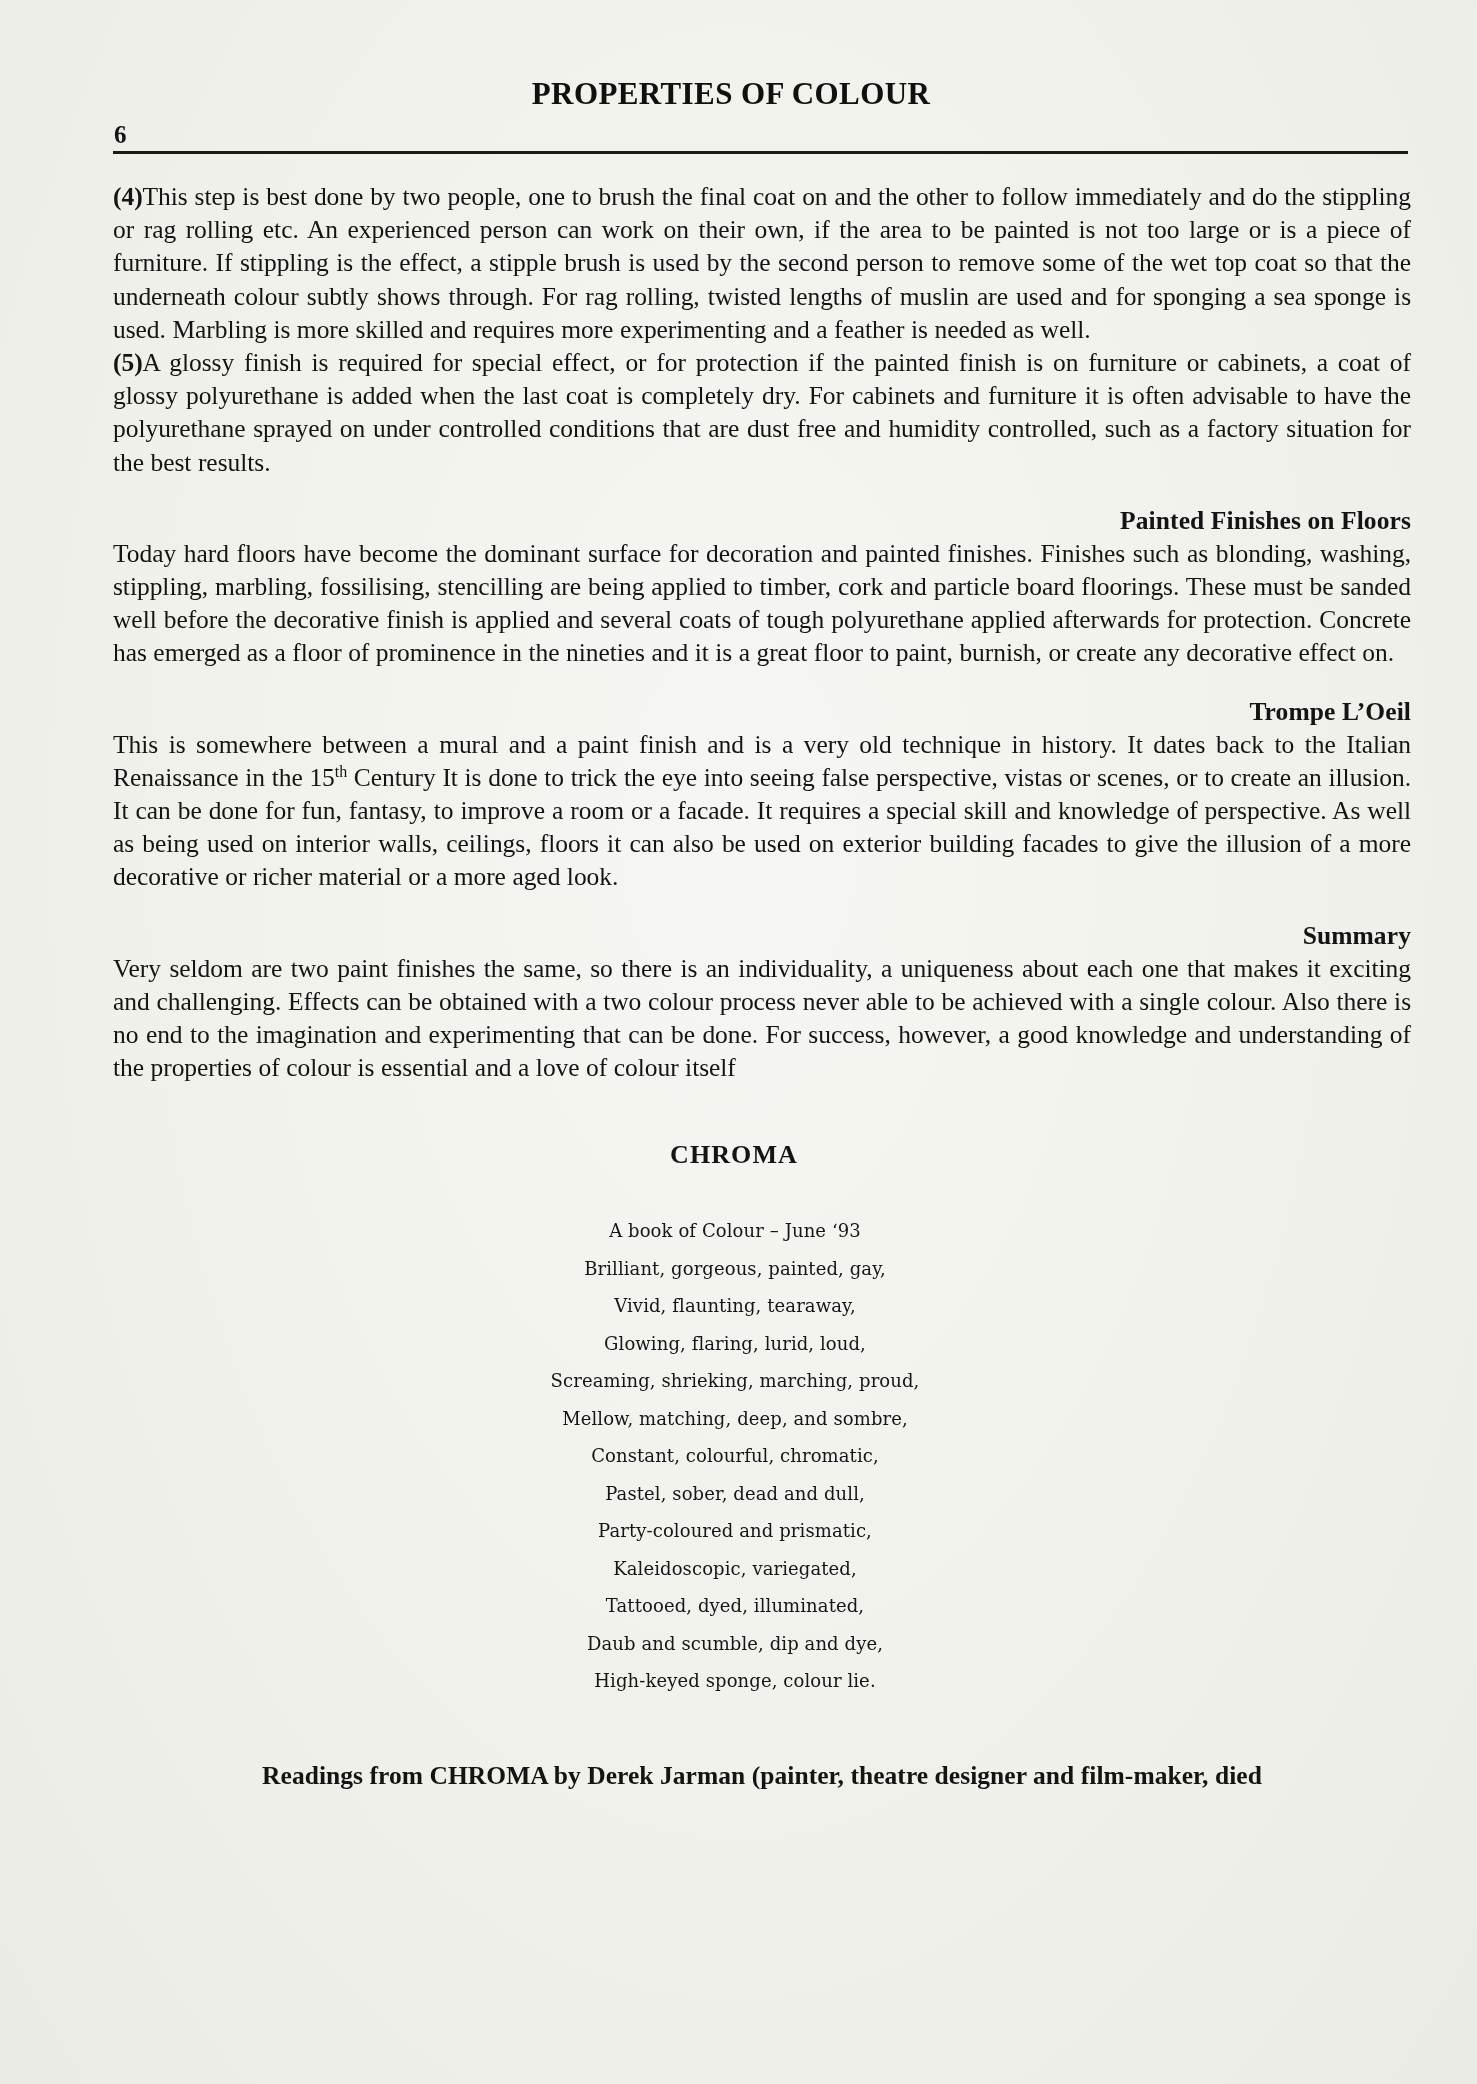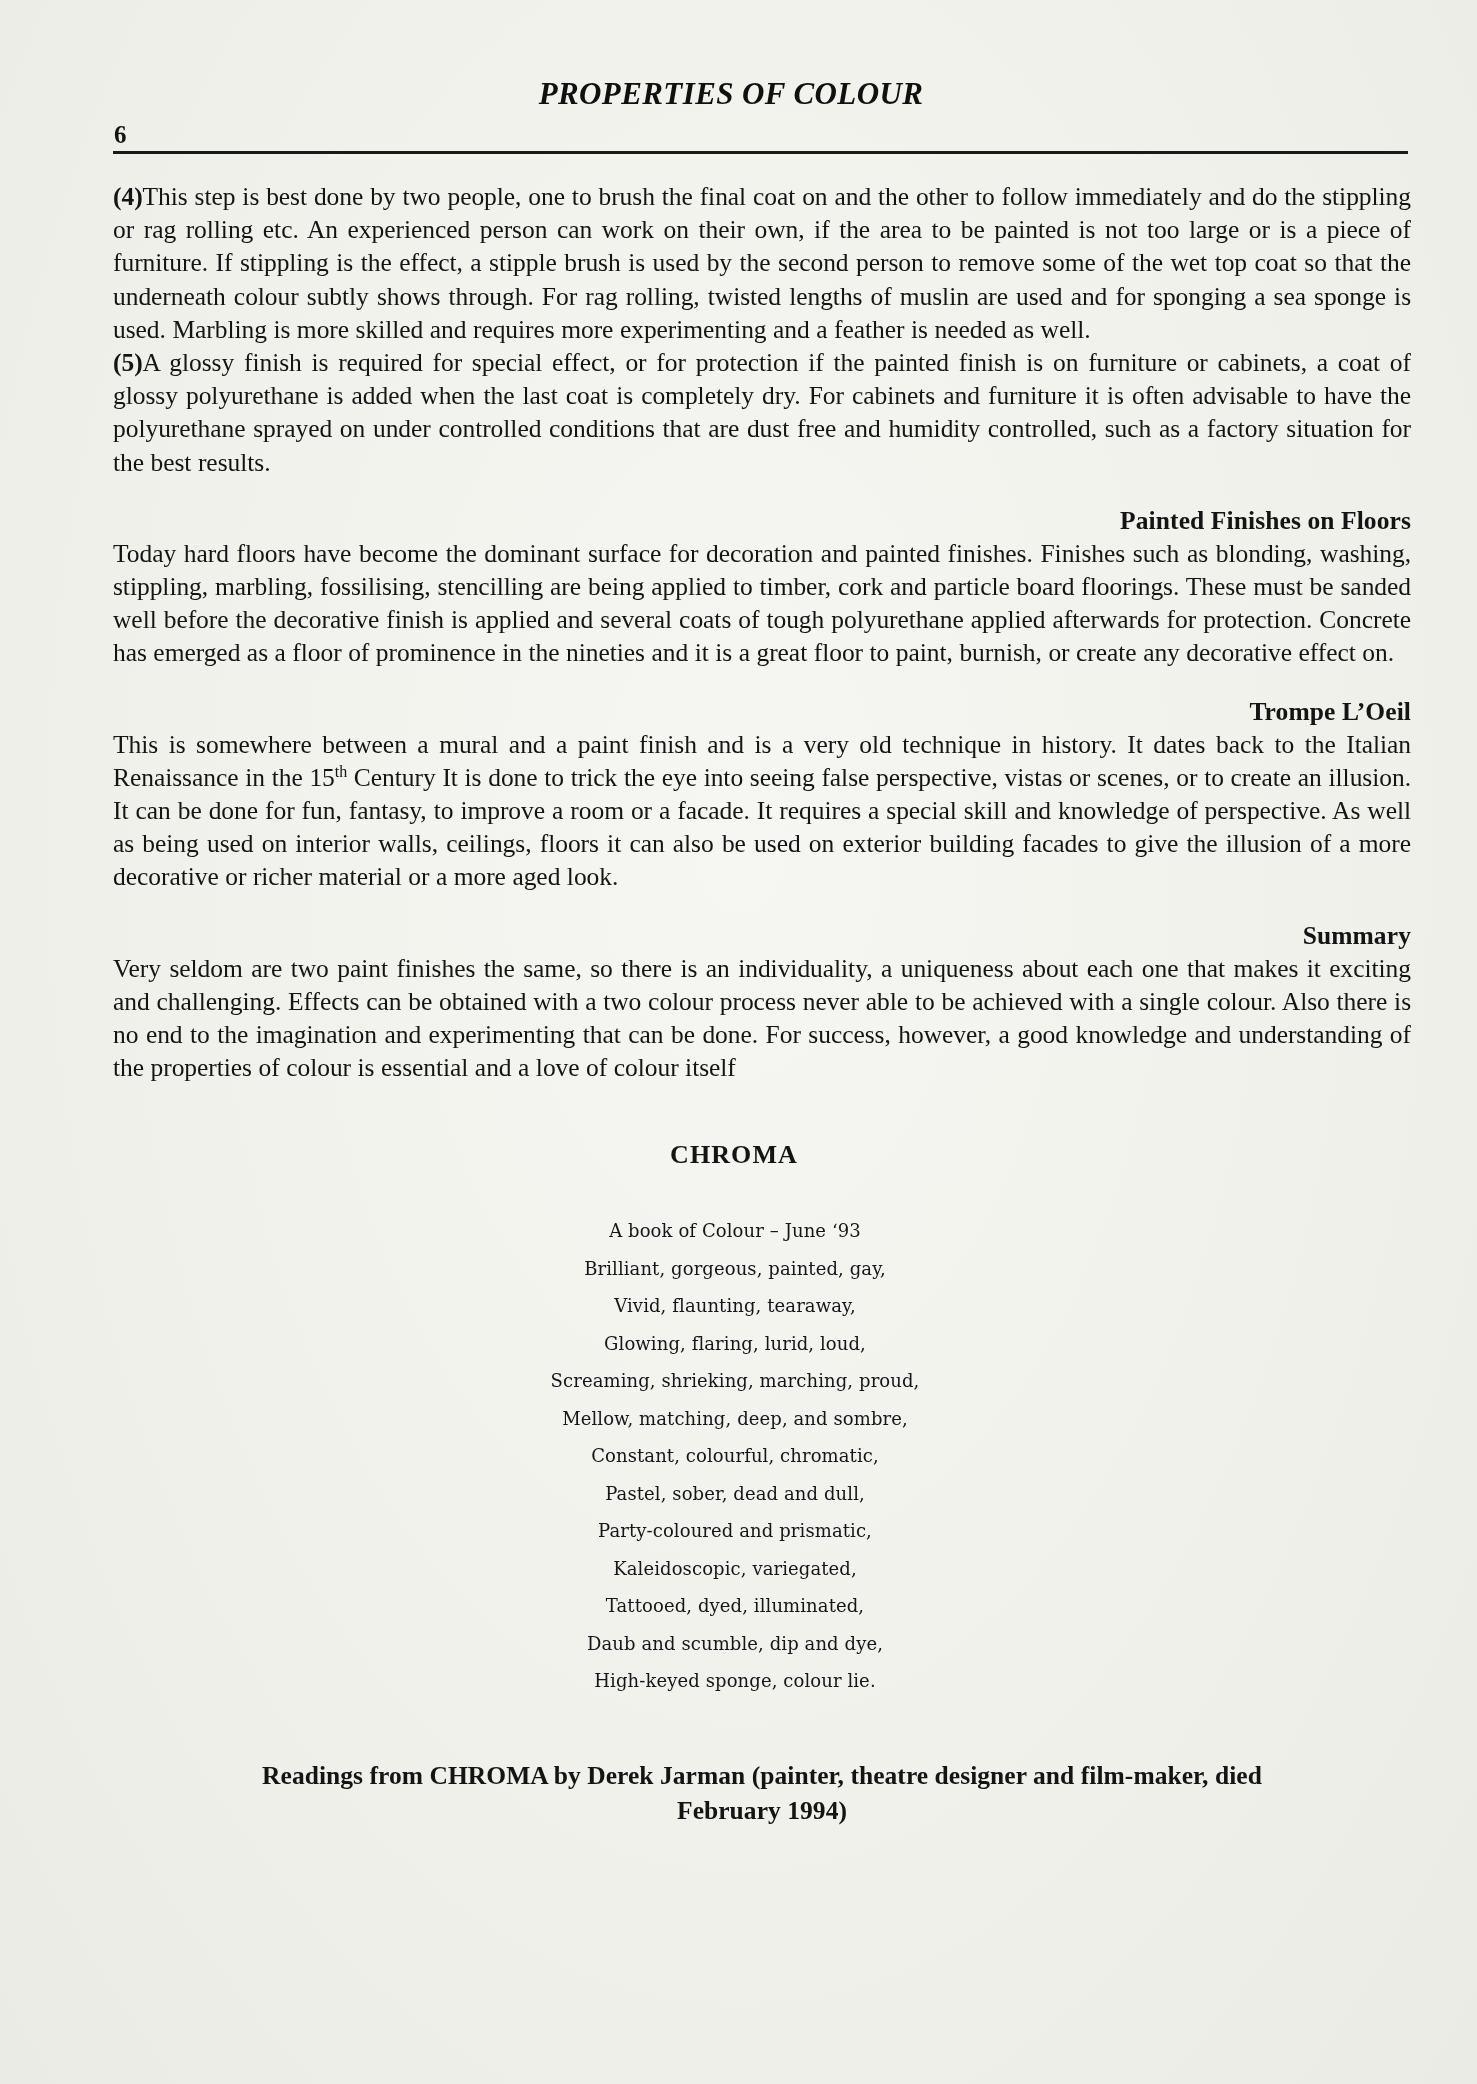--- a/index.html
+++ b/index.html
@@ -36,21 +36,20 @@
 
   
   .header-title {
     text-align: center;
     font-weight: bold;
     font-size: 31px;
     letter-spacing: 0.4px;
     padding-top: 76px;
     padding-right: 86px;
     color: #101010;
-    font-style: italic;
   }
   .header-row {
     position: relative;
     margin-top: 10px;
     padding-right: 10px;
   }
   .page-number {
     font-weight: bold;
     font-size: 25px;
     line-height: 1;
@@ -179,17 +178,16 @@
         <div>Pastel, sober, dead and dull,</div>
         <div>Party-coloured and prismatic,</div>
         <div>Kaleidoscopic, variegated,</div>
         <div>Tattooed, dyed, illuminated,</div>
         <div>Daub and scumble, dip and dye,</div>
         <div>High-keyed sponge, colour lie.</div>
       </div>
 
     <div class="credit">
       <div>Readings from CHROMA by Derek Jarman (painter, theatre designer and film-maker, died</div>
-      <div>February 1994)</div>
     </div>
 
   </div>
 </div>
 
 </body></html>

